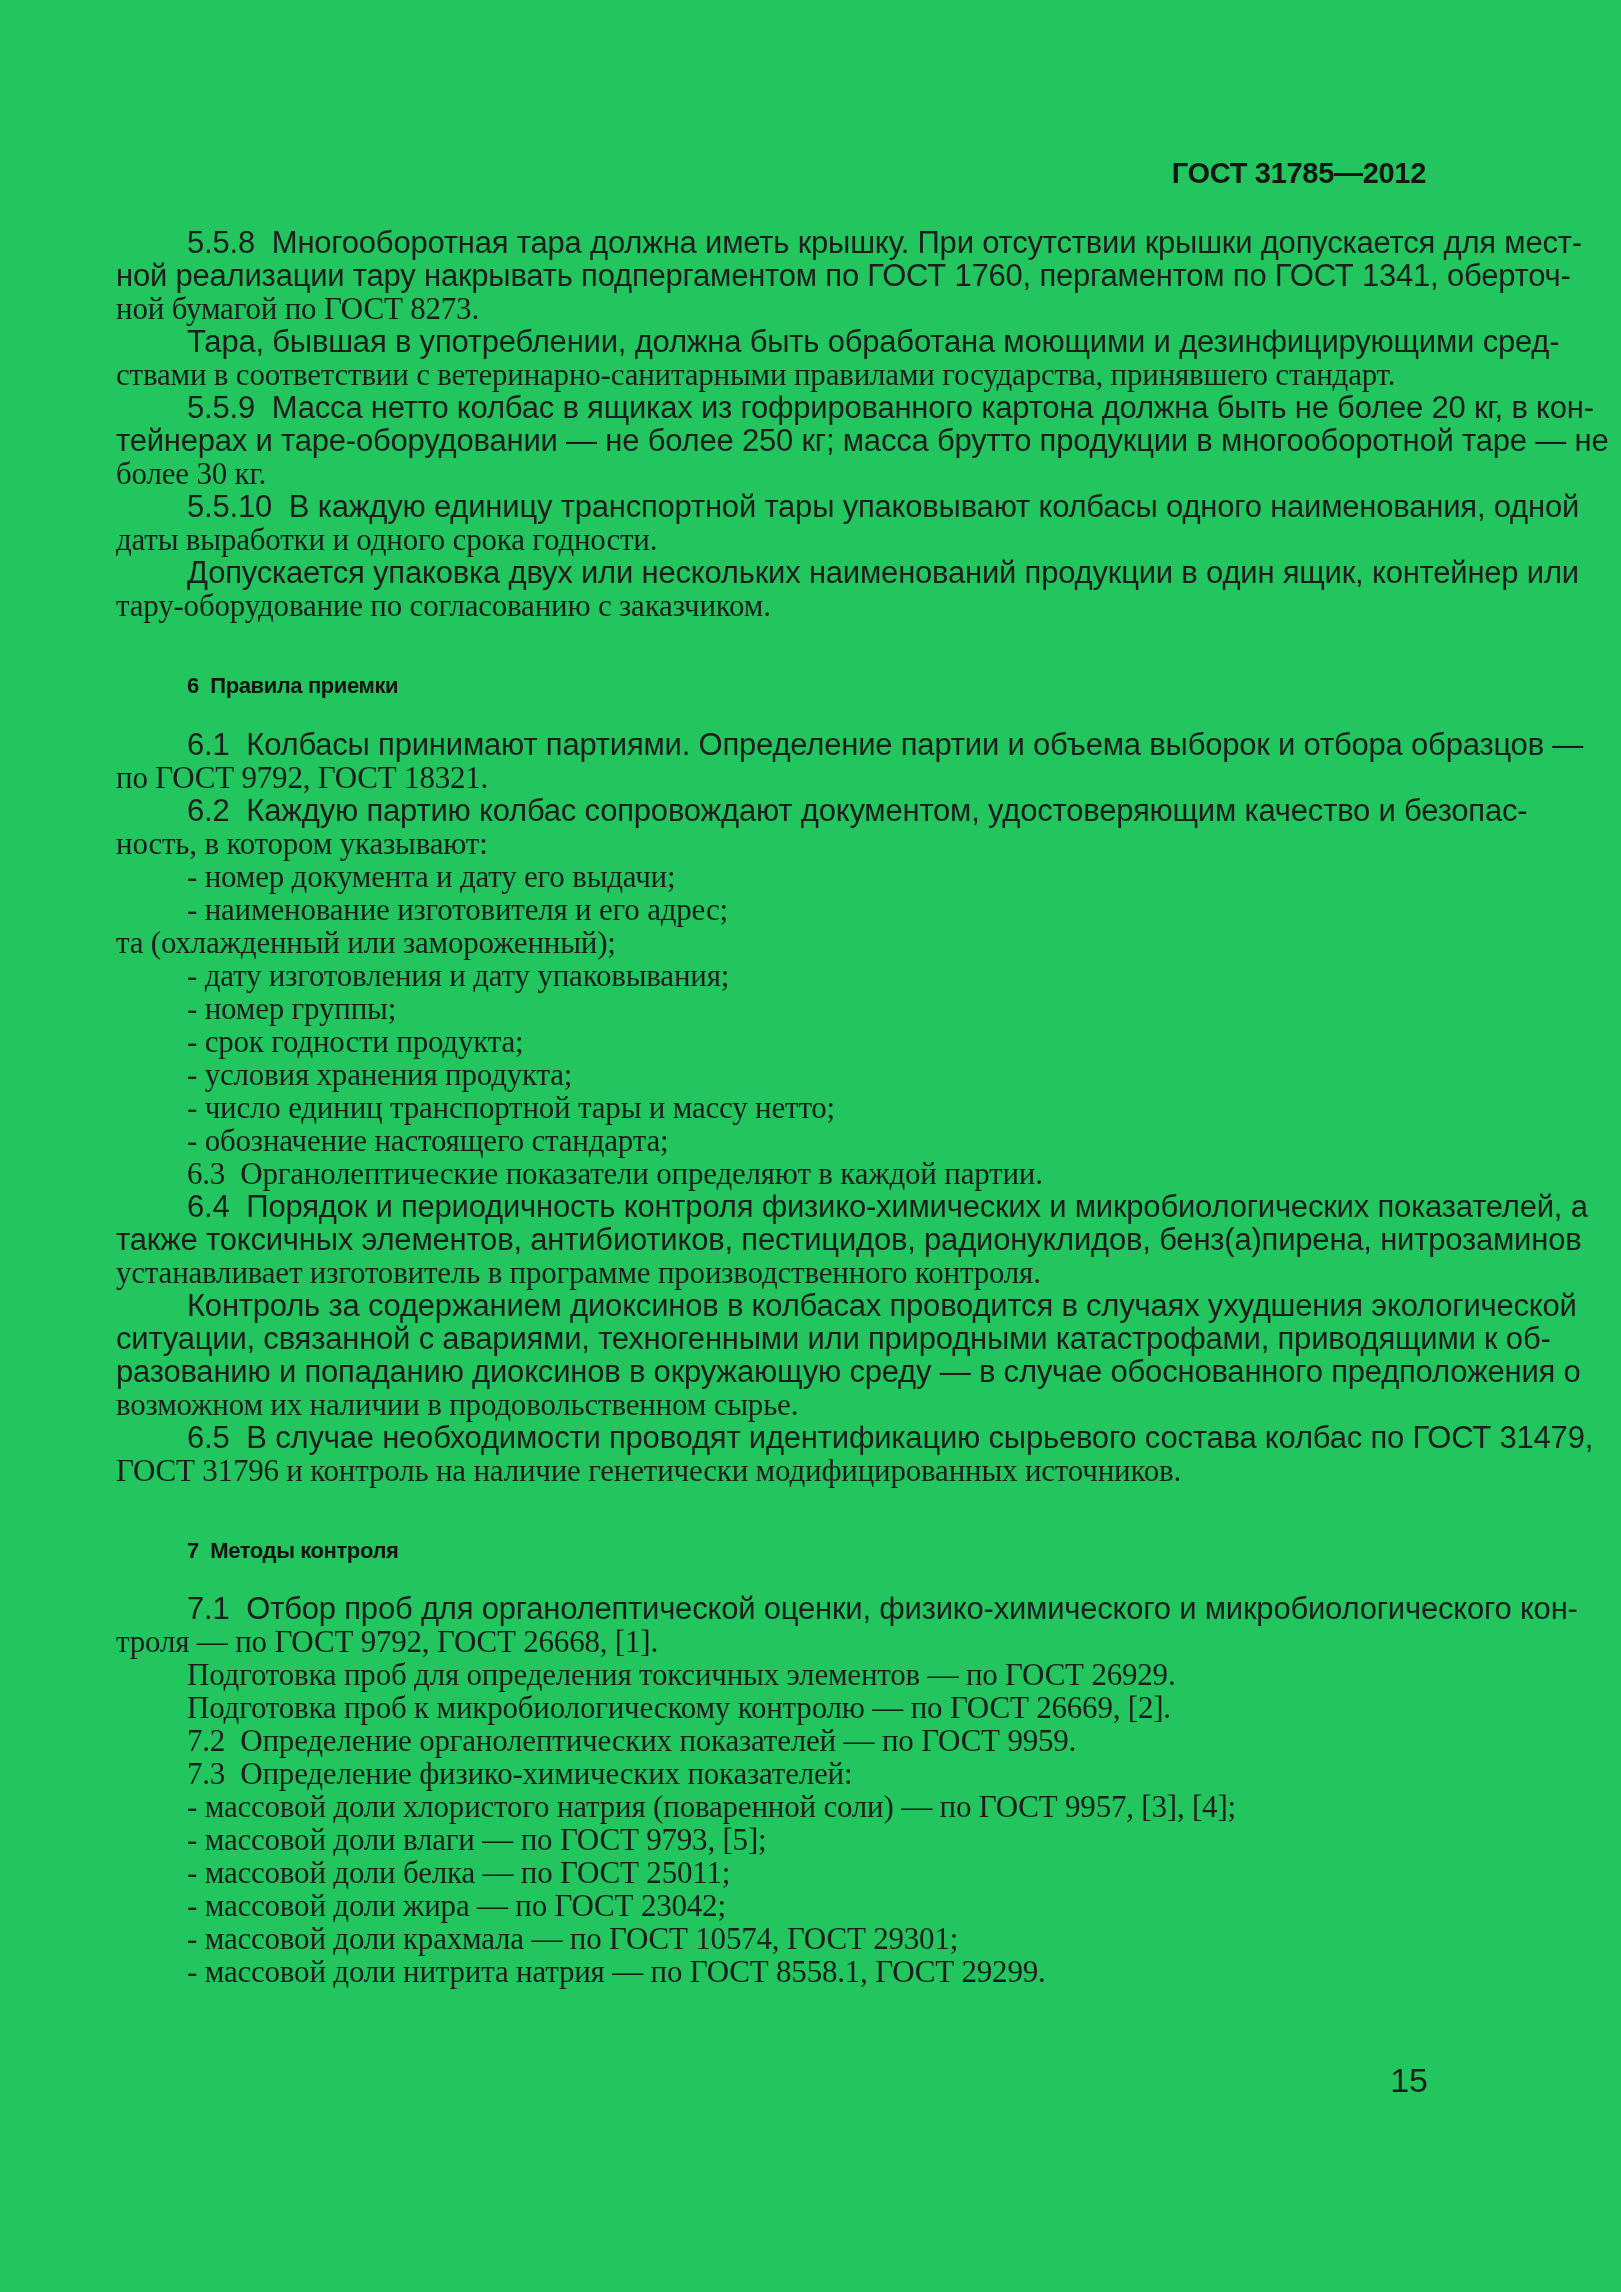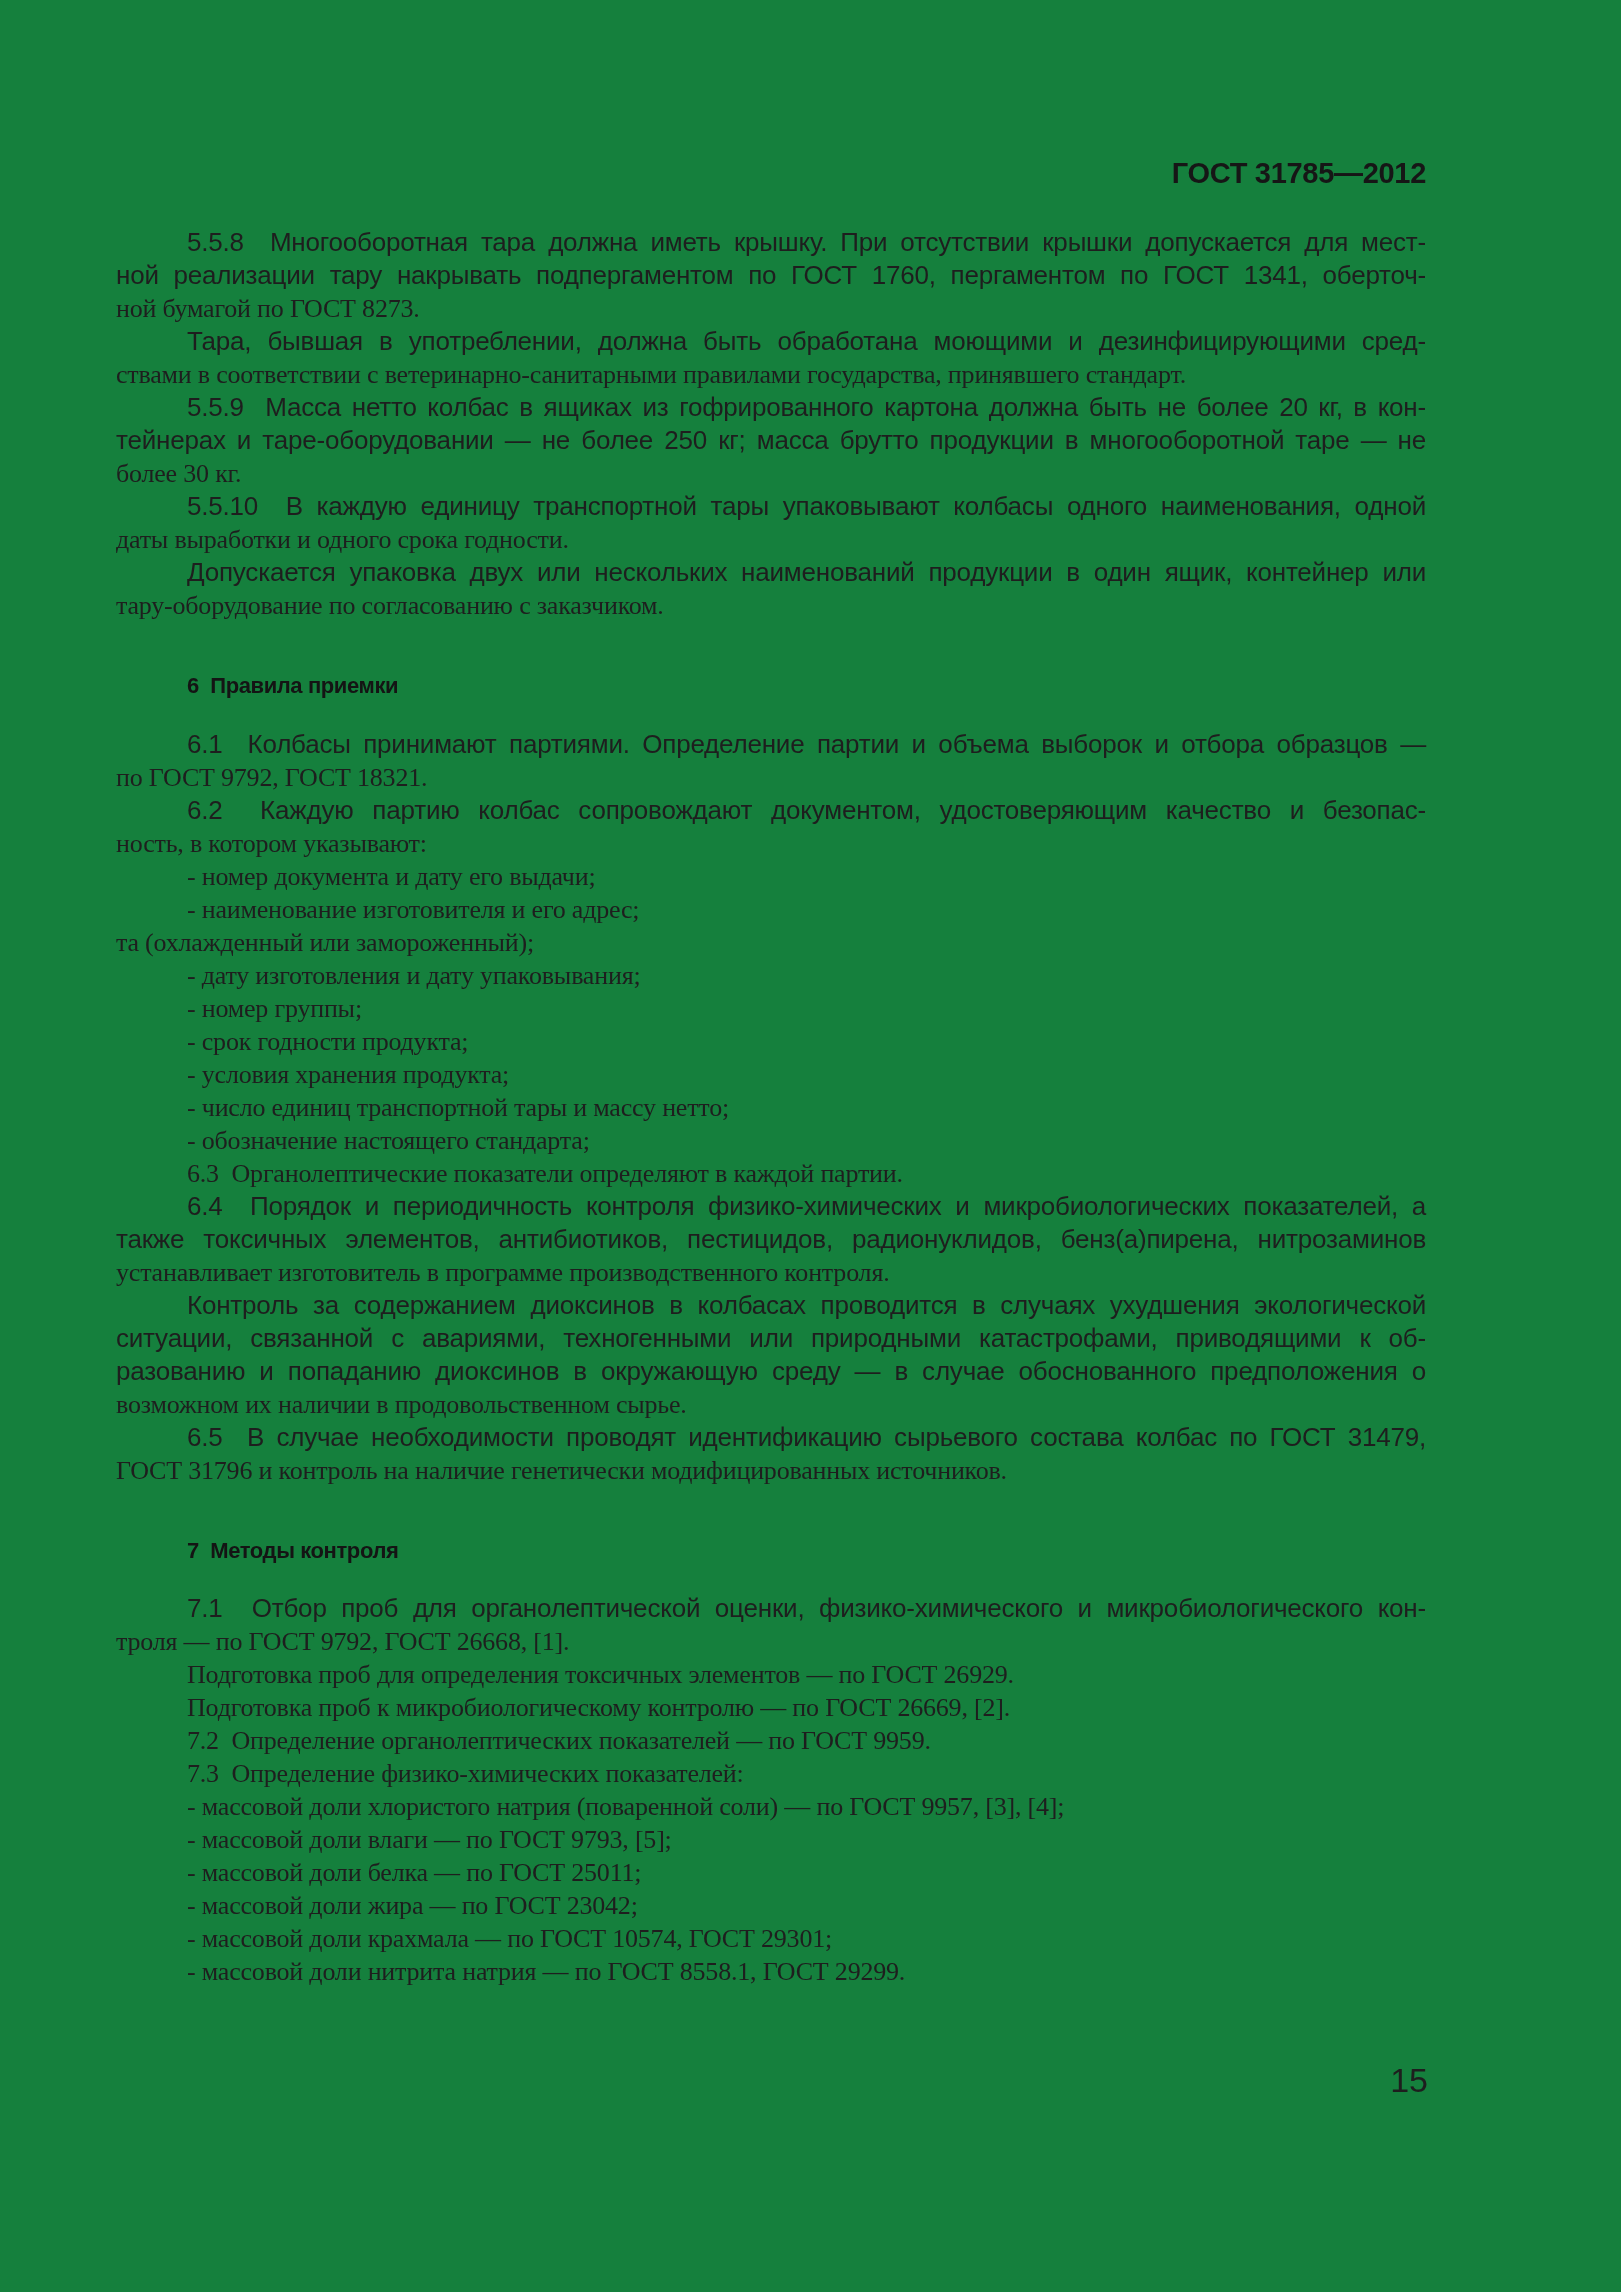--- a/index.html
+++ b/index.html
@@ -5,21 +5,21 @@
 <style>
   html, body {
     margin: 0;
     padding: 0;
     background: #ffffff;
   }
   .page {
     position: relative;
     width: 1621px;
     height: 2293px;
-    background: #15803d;
+    background: #22c55e;
     overflow: hidden;
     font-family: "Liberation Sans", "DejaVu Sans", sans-serif;
     color: #1e1e1e;
   }
   .doc-header {
     position: absolute;
     top: 157px;
     right: 195px;
     font-size: 29px;
     font-weight: 700;
@@ -29,21 +29,21 @@
   }
   .doc-body {
     position: absolute;
     left: 116px;
     top: 226px;
     width: 1310px;
   }
   .line {
     height: 33px;
     line-height: 33px;
-    font-size: 26px;
+    font-size: 31px;
     letter-spacing: -0.2px;
     white-space: nowrap;
     text-align: justify;
     text-align-last: justify;
     text-justify: inter-word;
   }
   .line.indent { padding-left: 71px; }
   .line.end { text-align-last: left; font-family: Liberation Serif, serif; }
   .heading {
     font-size: 22px;

